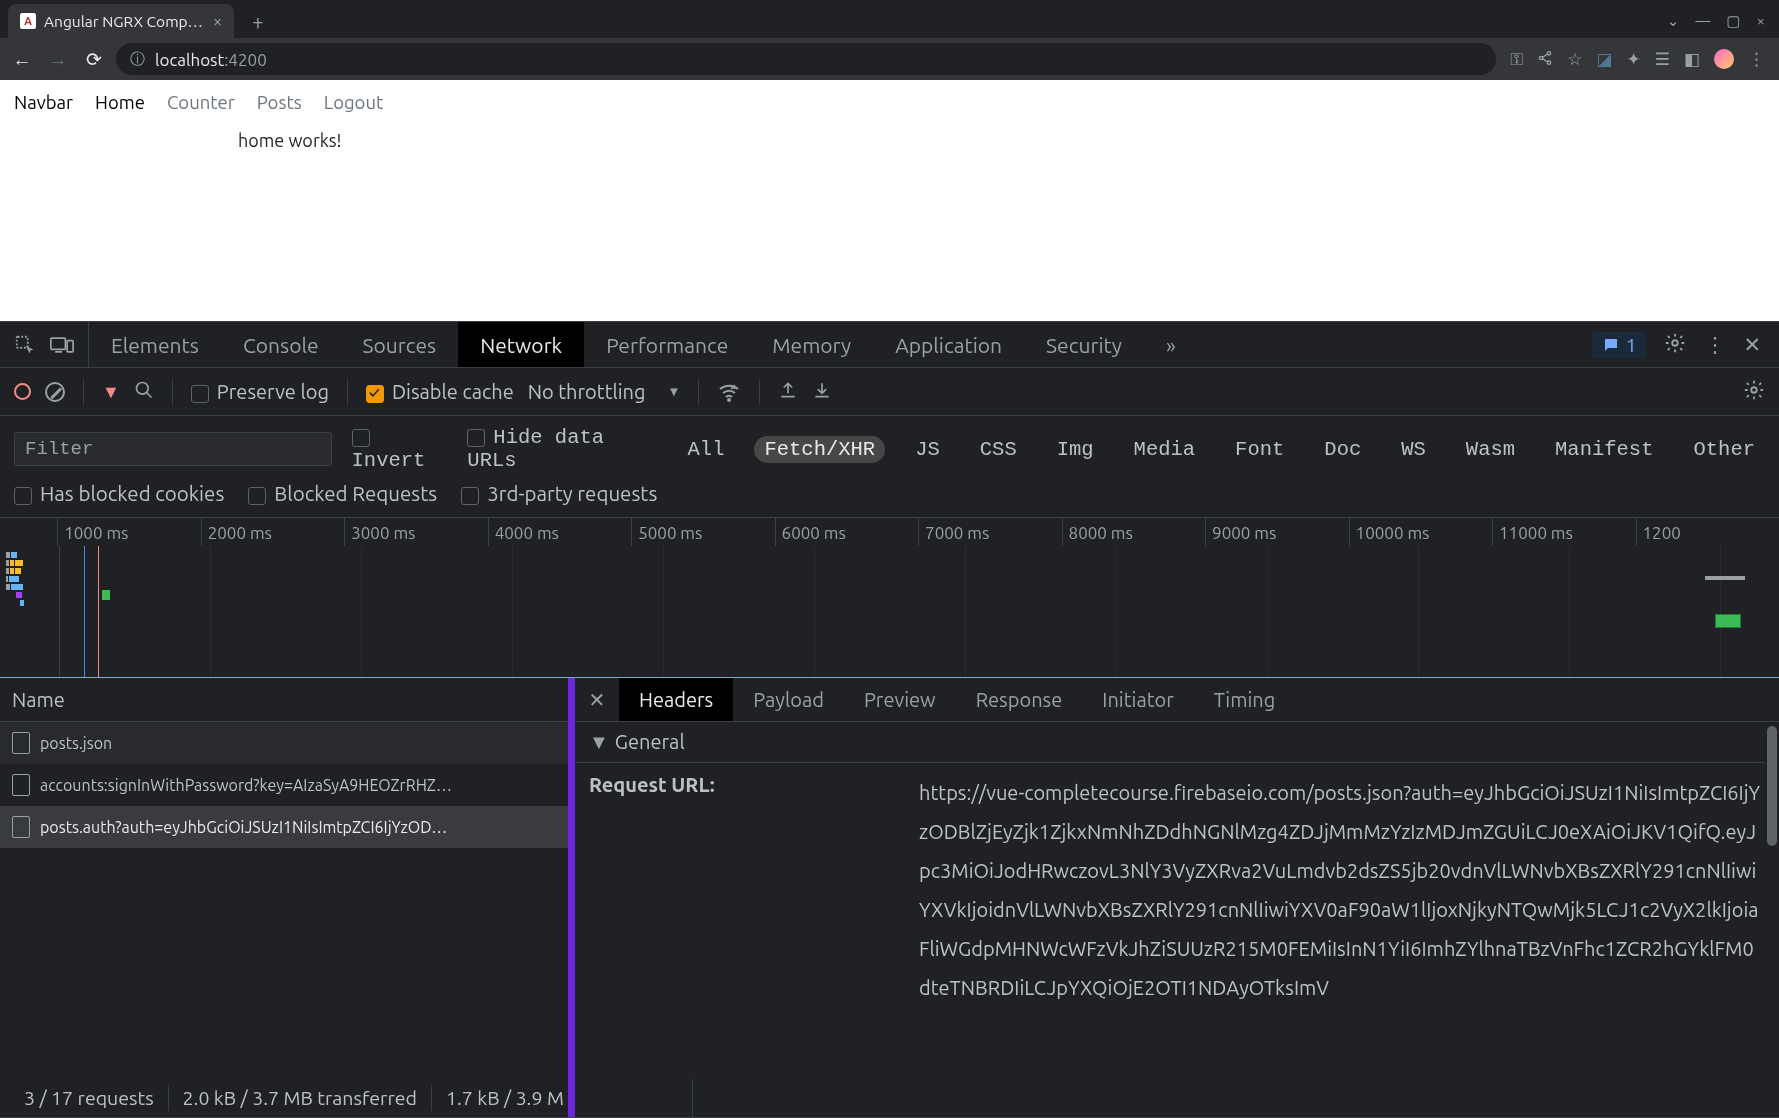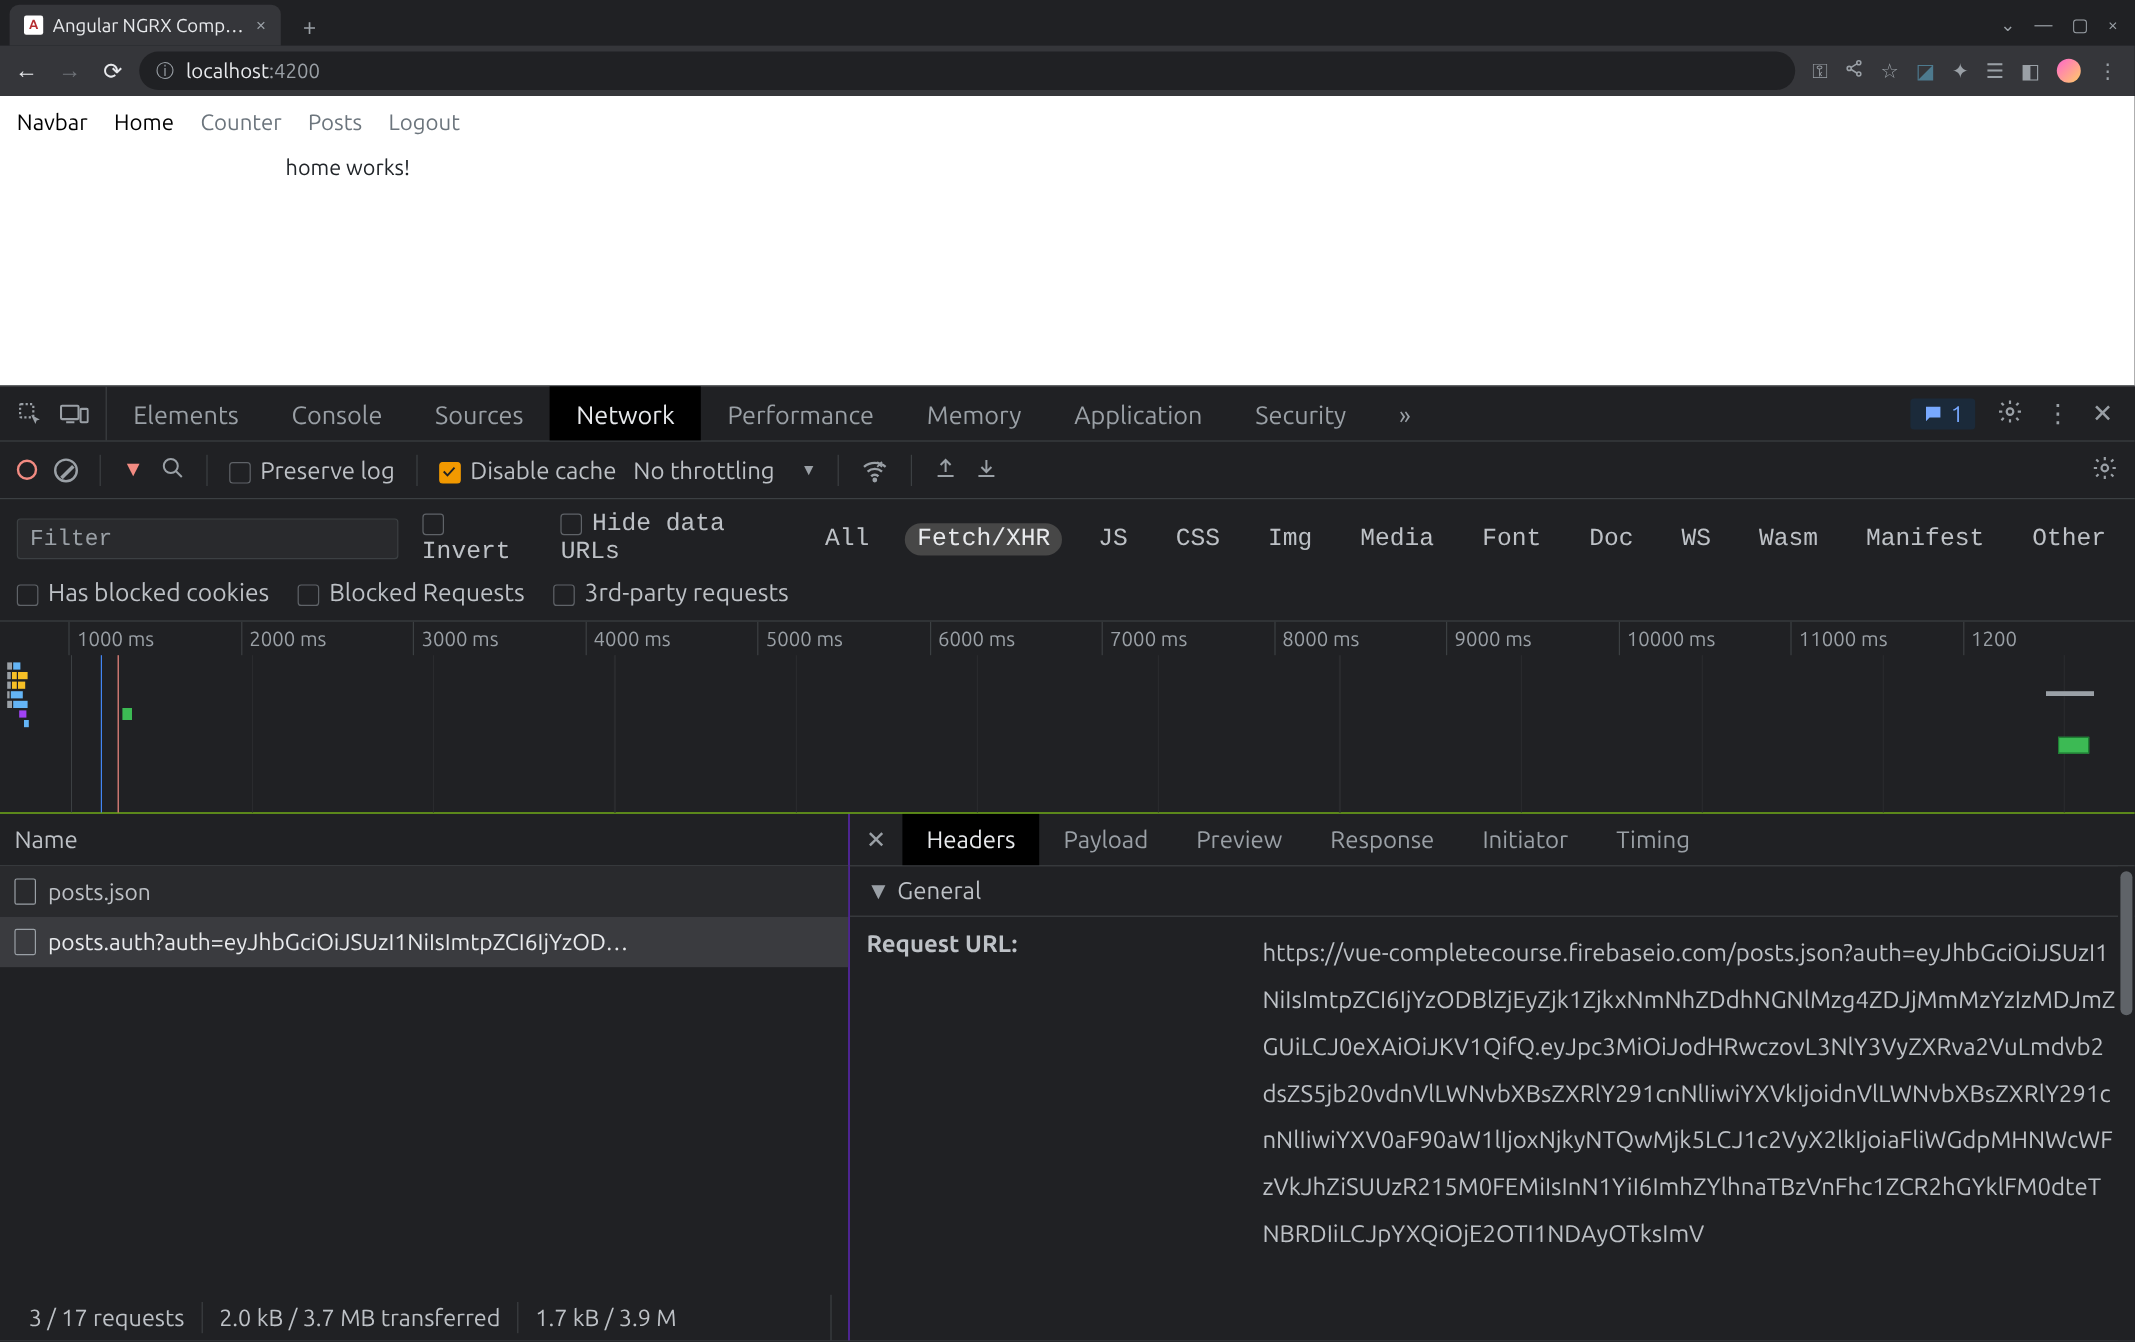--- a/index.html
+++ b/index.html
@@ -200,30 +200,30 @@
     width: 26px; height: 14px; background: #3cba54; border: 1px solid #1e7e34;
     margin-left: 10px;
   }
 
   
   .split {
     flex: 1; display: flex; min-height: 0;
     border-bottom: 1px solid #3c4043;
   }
   .reqlist {
-    width: 708px; border-right: 1px solid #6d28d9; display: flex; flex-direction: column; justify-content: center;
+    width: 575px; border-right: 7px solid #6d28d9; display: flex; flex-direction: column; justify-content: center;
   }
   .reqlist .hdr {
     height: 44px; display: flex; align-items: center; padding: 0 12px;
     font-size: 20px; color: #bdc1c6; border-bottom: 1px solid #3c4043;
   }
   .reqlist .rows { flex: 1; overflow: hidden; }
   .reqrow {
     height: 42px; display: flex; align-items: center; gap: 10px;
-    padding: 0 12px; font-size: 19px; color: #bdc1c6; cursor: pointer;
+    padding: 0 12px; font-size: 16px; color: #bdc1c6; cursor: pointer;
     white-space: nowrap; overflow: hidden;
   }
   .reqrow .doc {
     width: 18px; height: 22px; border: 1.5px solid #9aa0a6; border-radius: 2px;
     flex-shrink: 0;
   }
   .reqrow.odd { background: #292a2d; }
   .reqrow.sel { background: #3a3b3f; color: #e8eaed; }
 
   .details { flex: 1; display: flex; flex-direction: column; min-width: 0; }
@@ -521,20 +521,24 @@
   </div>
 
   <div class="split">
     <div class="reqlist">
       <div class="hdr">Name</div>
       <div class="rows">
         <div class="reqrow odd">
           <span class="doc"></span>
           <span>posts.json</span>
         </div>
+        <div class="reqrow">
+          <span class="doc"></span>
+          <span>accounts:signInWithPassword?key=AIzaSyA9HEOZrRHZ…</span>
+        </div>
         <div class="reqrow odd sel">
           <span class="doc"></span>
           <span>posts.auth?auth=eyJhbGciOiJSUzI1NiIsImtpZCI6IjYzOD…</span>
         </div>
       </div>
       <div class="statusbar">
         <div class="cell">3 / 17 requests</div>
         <div class="cell">2.0 kB / 3.7 MB transferred</div>
         <div class="cell">1.7 kB / 3.9 M</div>
       </div>

